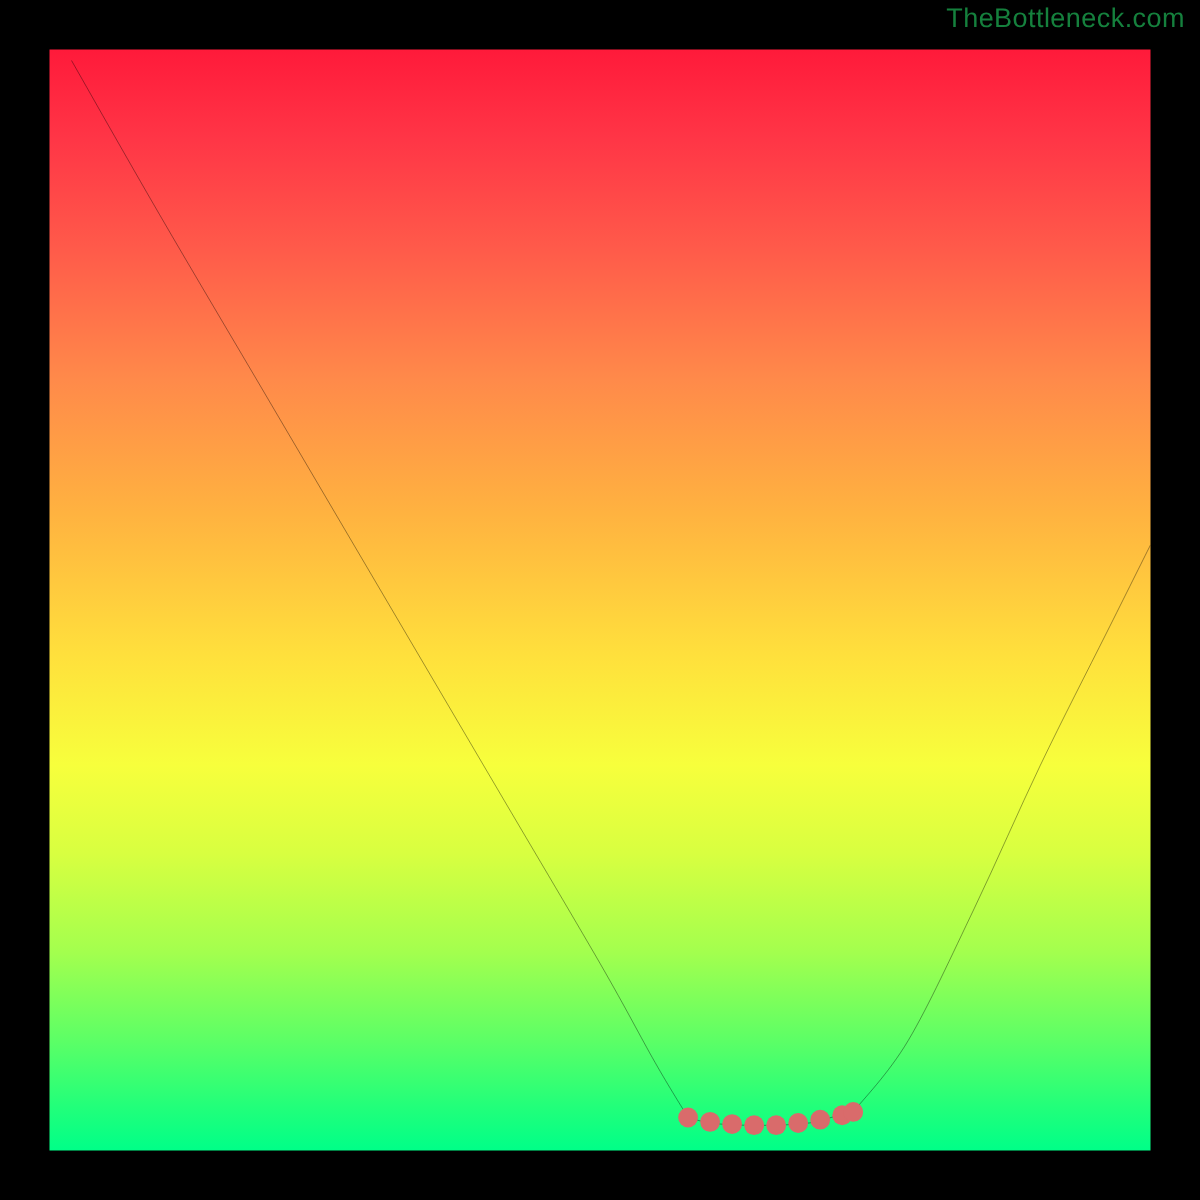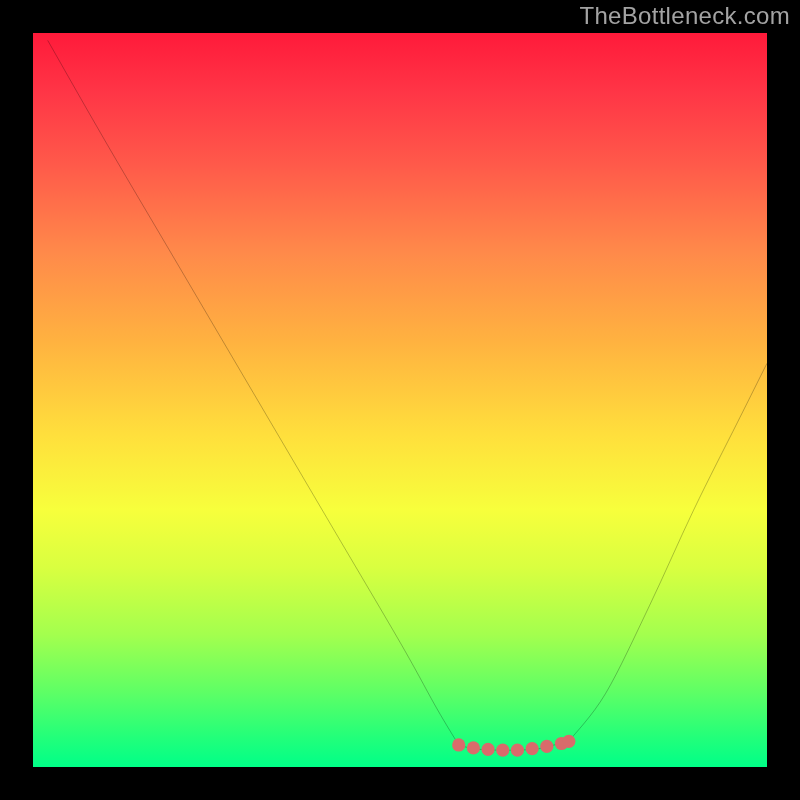--- a/index.html
+++ b/index.html
@@ -13,22 +13,22 @@
   .frame {
     width: 800px;
     height: 800px;
     background: #000;
     position: relative;
   }
   .watermark {
     position: absolute;
     top: 2px;
     right: 10px;
-    color: #a3a3a3;
-    font-size: 24px;
+    color: #15803d;
+    font-size: 18px;
     font-weight: 500;
     letter-spacing: 0.3px;
     z-index: 3;
     text-align: center;
   }
   .plot-area {
     position: absolute;
     left: 33px;
     top: 33px;
     width: 734px;

